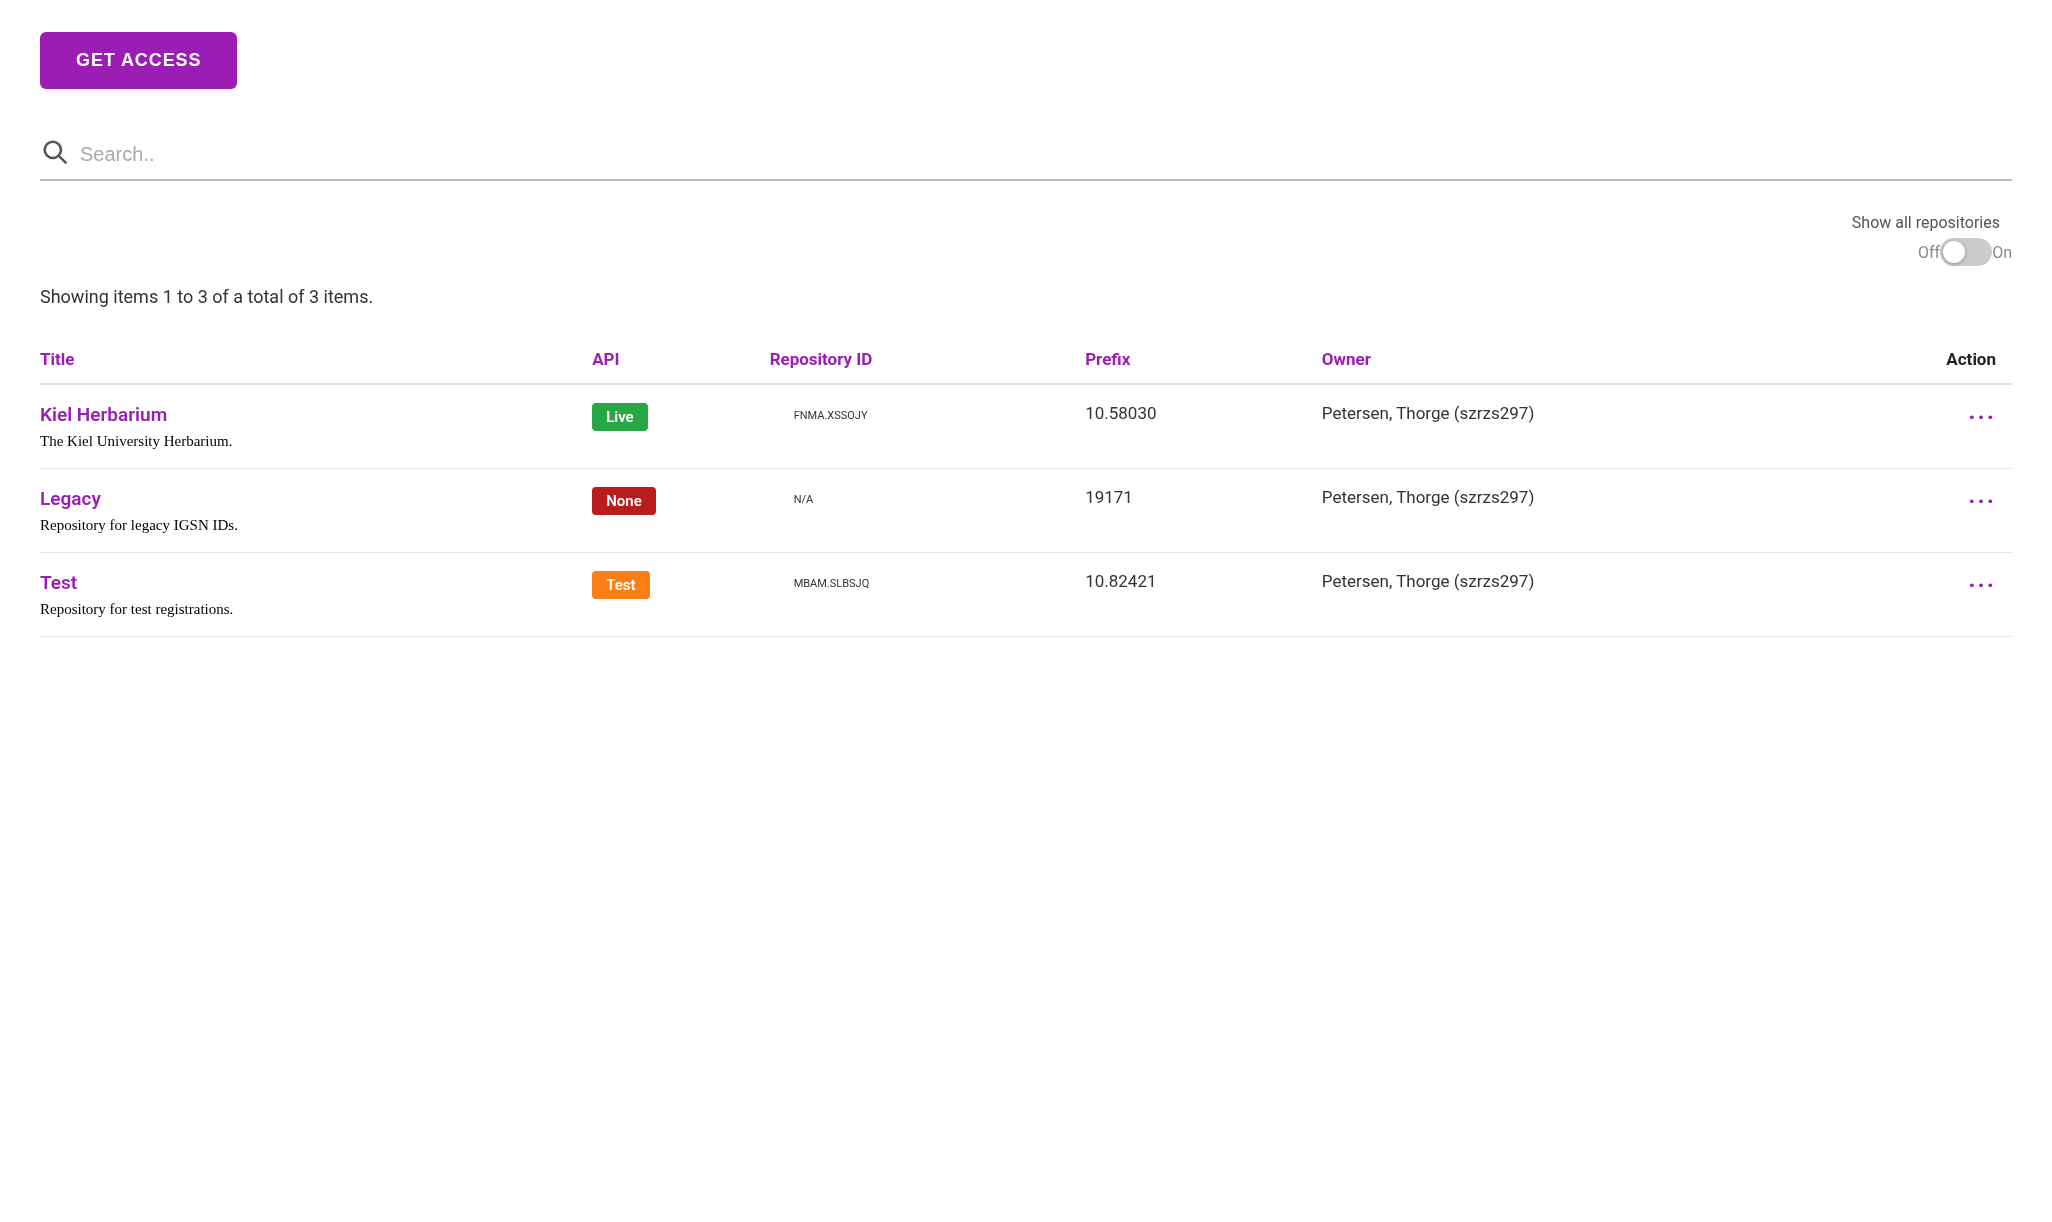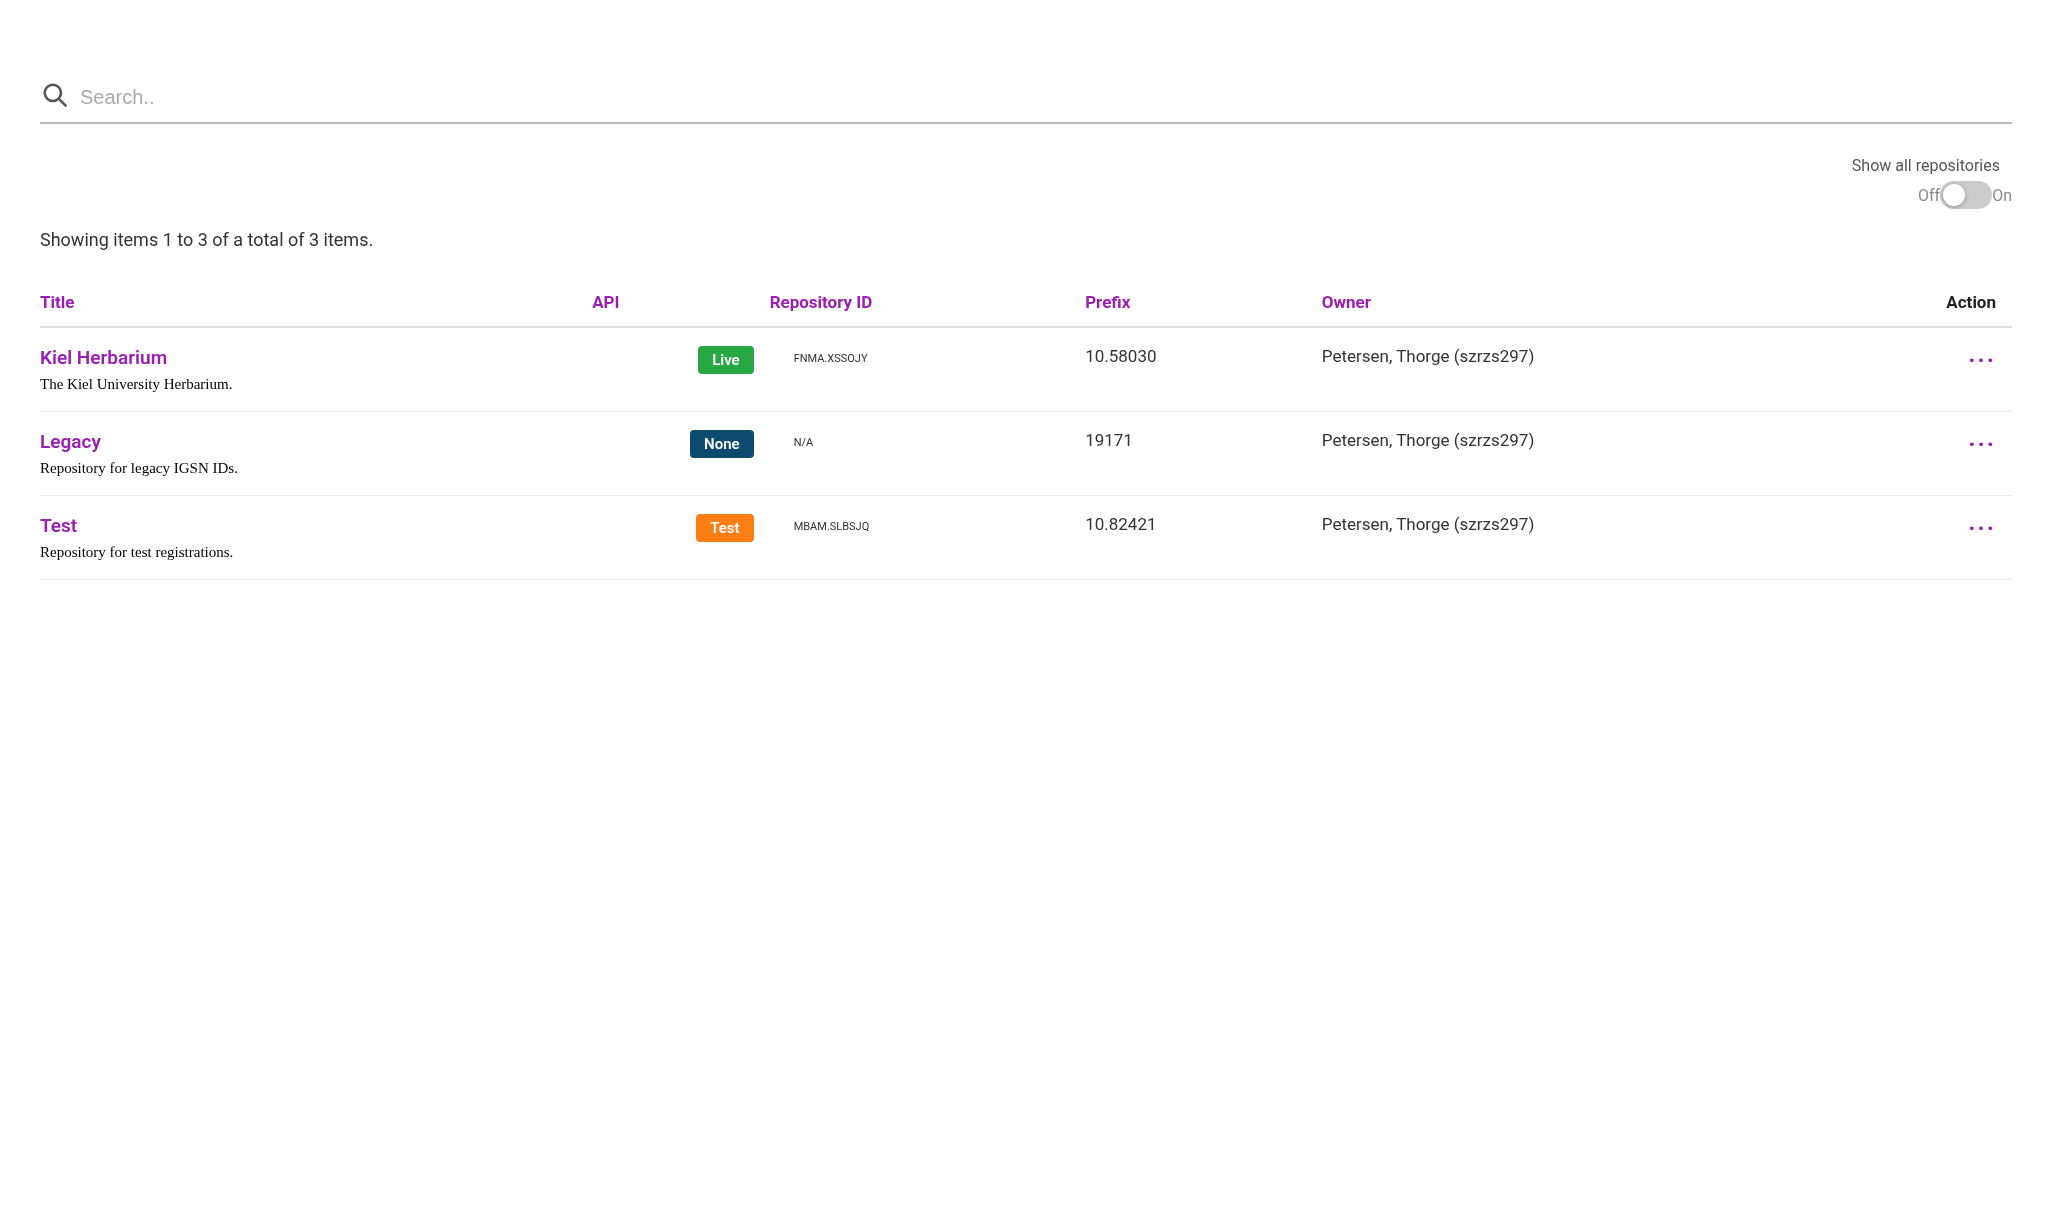--- a/index.html
+++ b/index.html
@@ -158,21 +158,21 @@
     }
     .api-badge {
       display: inline-block;
       padding: 5px 14px;
       border-radius: 4px;
       font-size: 15px;
       font-weight: 600;
       color: #fff;
     }
     .badge-live { background: #28a745; }
-    .badge-none { background: #0c4a6e; }
+    .badge-none { background: #b91c1c; }
     .badge-test { background: #fd7e14; }
 
     .repo-id-text {
       font-size: 11px;
       color: #333;
       margin-left: 24px;
     }
     .prefix-text {
       font-size: 17px;
       color: #333;
@@ -184,30 +184,31 @@
     .action-dots {
       color: #9b1db5;
       font-size: 24px;
       font-weight: 700;
       cursor: pointer;
       text-align: right;
       display: block;
       letter-spacing: 2px;
     }
     .col-title { width: 28%; }
-    .col-api { width: 9%; text-align: right; }
+    .col-api { width: 9%; }
     .col-repoid { width: 16%; }
     .col-prefix { width: 12%; }
     .col-owner { width: 25%; }
     .col-action { width: 10%; text-align: right; }
   </style>
 </head>
 <body>
 
 <div class="page-header">
+  <button class="get-access-btn">GET ACCESS</button>
 </div>
 
 <div class="search-container">
   <div class="search-icon-wrap">
     <svg width="28" height="28" viewBox="0 0 24 24" fill="none" stroke="#555" stroke-width="2.2" stroke-linecap="round" stroke-linejoin="round">
       <circle cx="11" cy="11" r="7"></circle>
       <line x1="17" y1="17" x2="22" y2="22"></line>
     </svg>
   </div>
   <input class="search-input" type="text" placeholder="Search.." style="">

